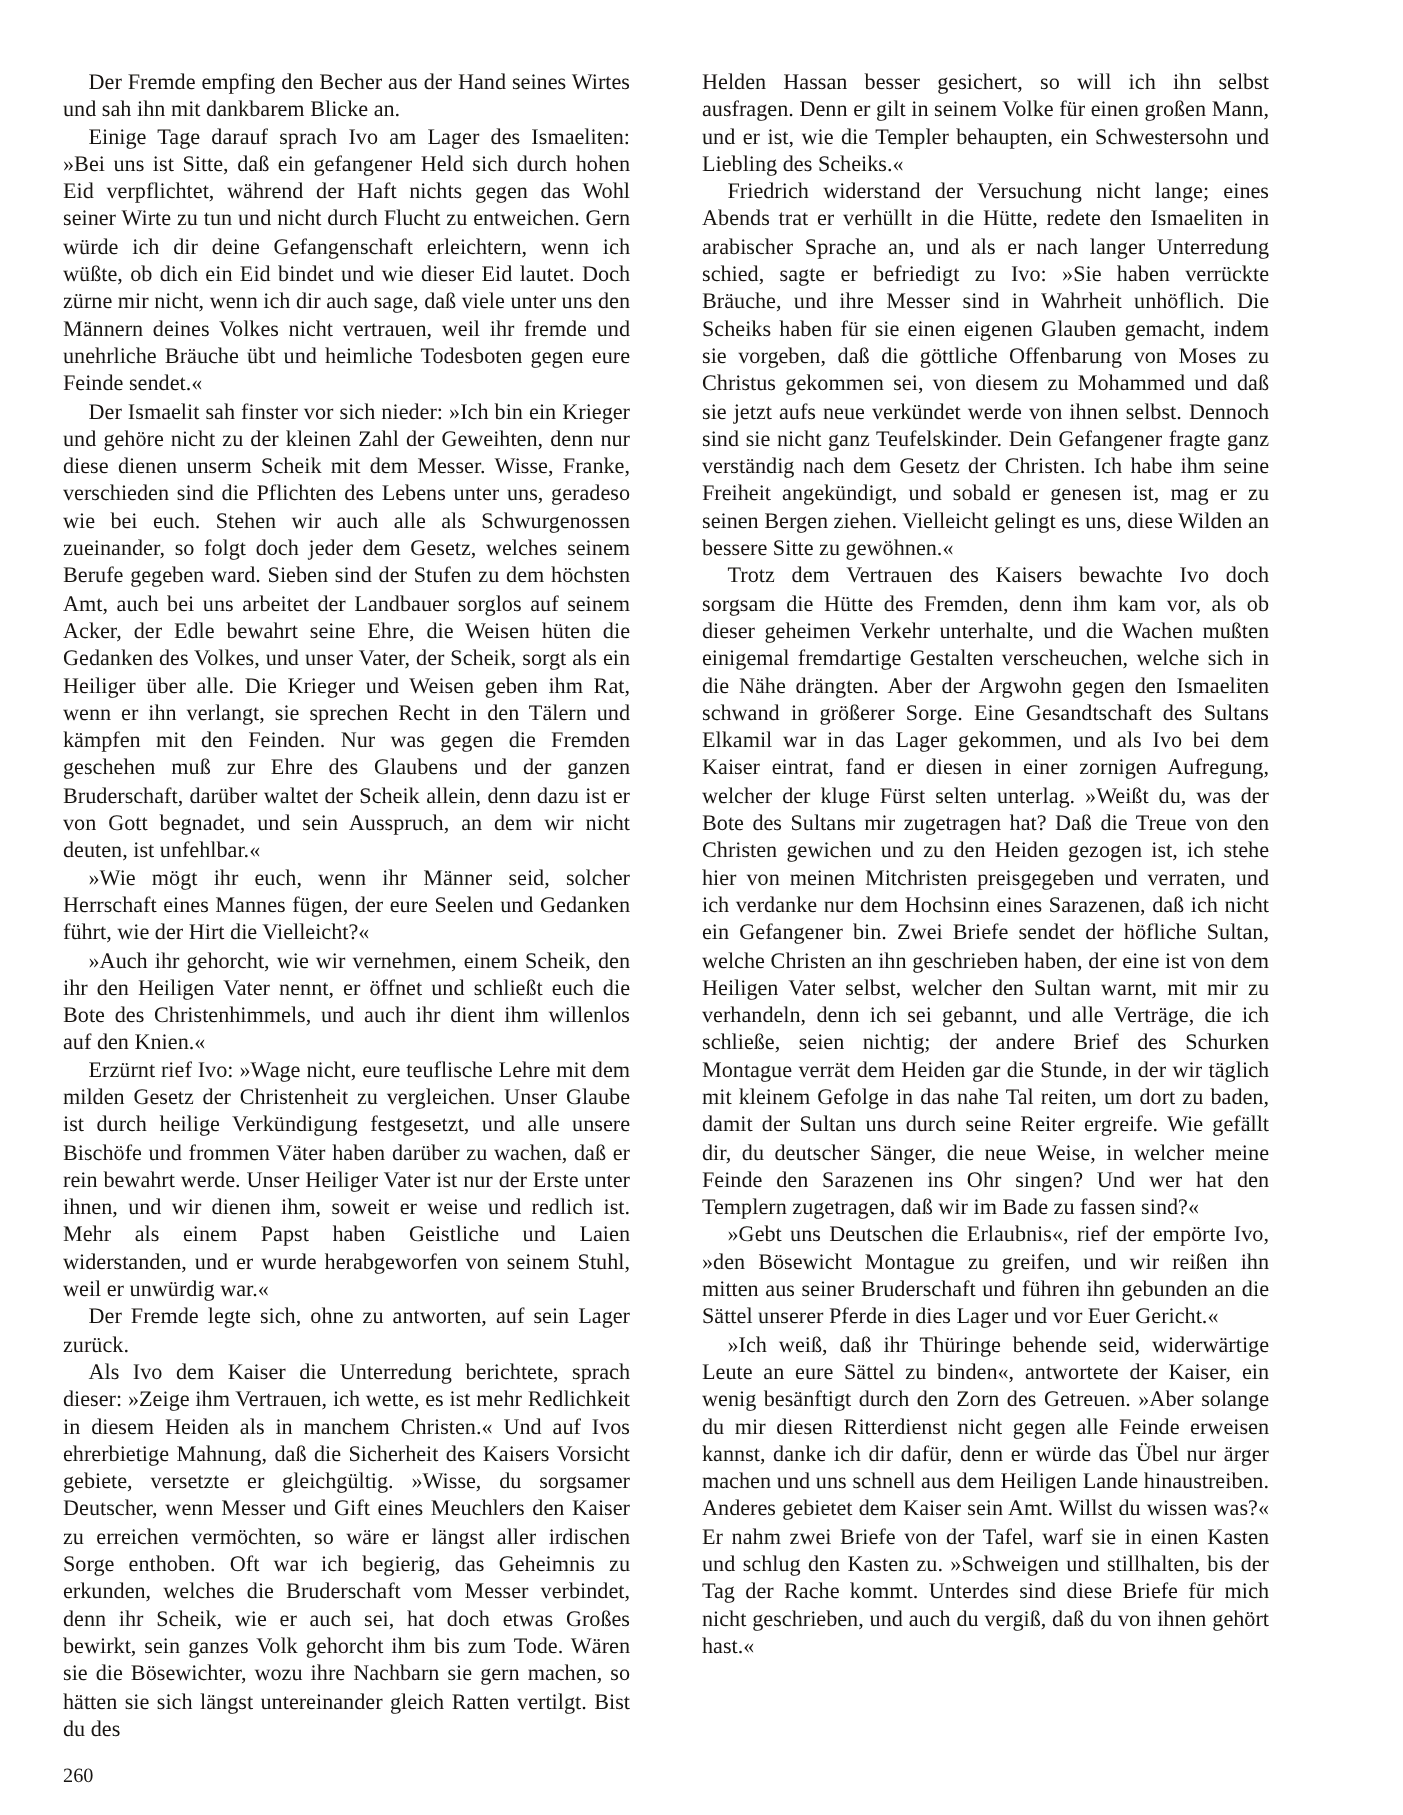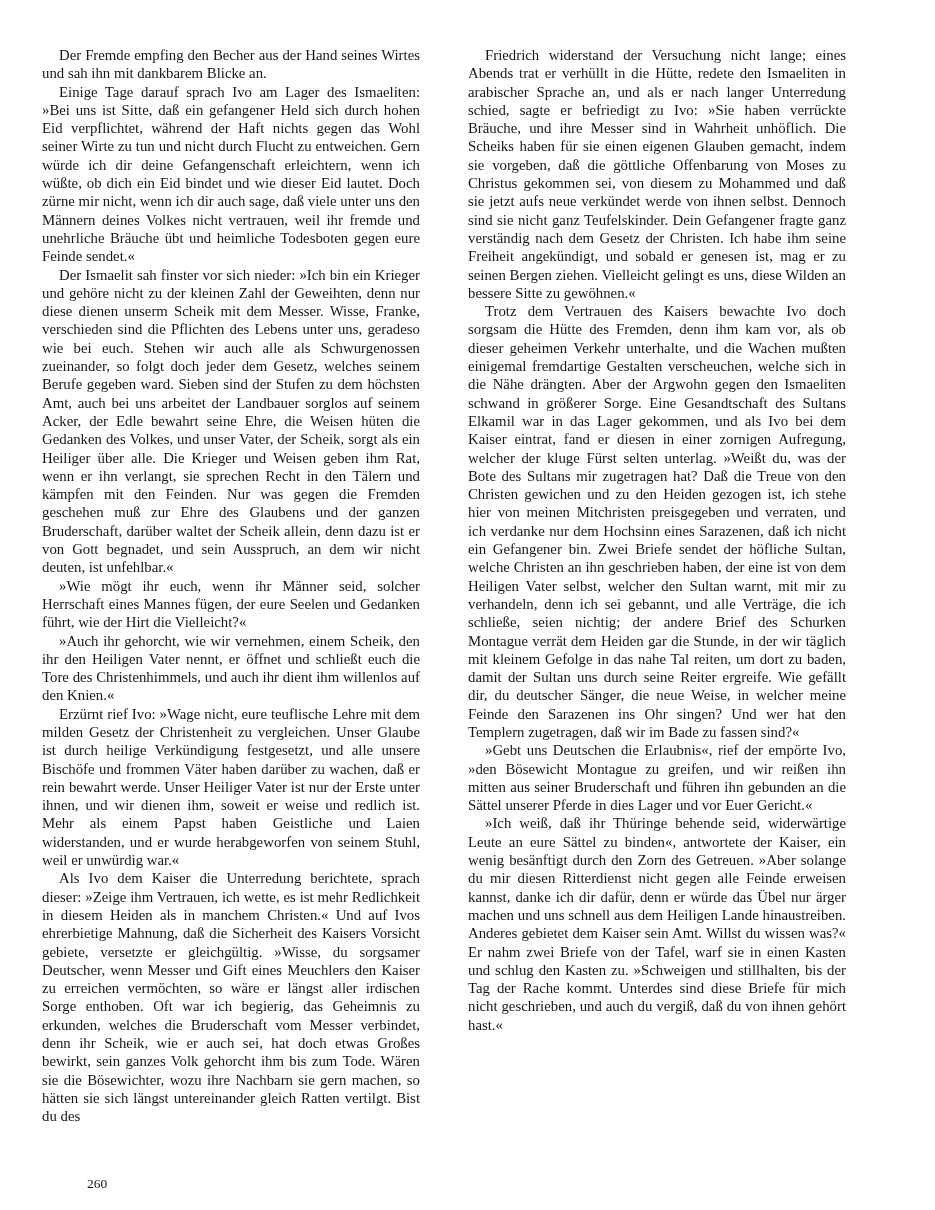--- a/index.html
+++ b/index.html
@@ -40,40 +40,41 @@
   }
   .column p.no-indent {
     text-indent: 0;
   }
   .page-number {
     position: absolute;
     left: 42px;
     top: 1176px;
     font-size: 13.5px;
     color: #181512;
-    margin-left: 45px;
   }
 </style>
 </head>
 <body>
 
 <div class="book-page">
   <div class="columns">
 
     <div class="column">
       <p>Der Fremde empfing den Becher aus der Hand seines Wirtes und sah ihn mit dankbarem Blicke an.</p>
       <p>Einige Tage darauf sprach Ivo am Lager des Ismaeliten: »Bei uns ist Sitte, daß ein gefangener Held sich durch hohen Eid verpflichtet, während der Haft nichts gegen das Wohl seiner Wirte zu tun und nicht durch Flucht zu entweichen. Gern würde ich dir deine Gefangenschaft erleichtern, wenn ich wüßte, ob dich ein Eid bindet und wie dieser Eid lautet. Doch zürne mir nicht, wenn ich dir auch sage, daß viele unter uns den Männern deines Volkes nicht vertrauen, weil ihr fremde und unehrliche Bräuche übt und heimliche Todesboten gegen eure Feinde sendet.«</p>
       <p>Der Ismaelit sah finster vor sich nieder: »Ich bin ein Krieger und gehöre nicht zu der kleinen Zahl der Geweihten, denn nur diese dienen unserm Scheik mit dem Messer. Wisse, Franke, verschieden sind die Pflichten des Lebens unter uns, geradeso wie bei euch. Stehen wir auch alle als Schwurgenossen zueinander, so folgt doch jeder dem Gesetz, welches seinem Berufe gegeben ward. Sieben sind der Stufen zu dem höchsten Amt, auch bei uns arbeitet der Landbauer sorglos auf seinem Acker, der Edle bewahrt seine Ehre, die Weisen hüten die Gedanken des Volkes, und unser Vater, der Scheik, sorgt als ein Heiliger über alle. Die Krieger und Weisen geben ihm Rat, wenn er ihn verlangt, sie sprechen Recht in den Tälern und kämpfen mit den Feinden. Nur was gegen die Fremden geschehen muß zur Ehre des Glaubens und der ganzen Bruderschaft, darüber waltet der Scheik allein, denn dazu ist er von Gott begnadet, und sein Ausspruch, an dem wir nicht deuten, ist unfehlbar.«</p>
       <p>»Wie mögt ihr euch, wenn ihr Männer seid, solcher Herrschaft eines Mannes fügen, der eure Seelen und Gedanken führt, wie der Hirt die Vielleicht?«</p>
-      <p>»Auch ihr gehorcht, wie wir vernehmen, einem Scheik, den ihr den Heiligen Vater nennt, er öffnet und schließt euch die Tore des Christenhimmels, und auch ihr dient ihm willenlos auf den Knien.«</p>
+      <p>»Auch ihr gehorcht, wie wir vernehmen, einem Scheik, den ihr den Heiligen Vater nennt, er öffnet und schließt euch die Bote des Christenhimmels, und auch ihr dient ihm willenlos auf den Knien.«</p>
       <p>Erzürnt rief Ivo: »Wage nicht, eure teuflische Lehre mit dem milden Gesetz der Christenheit zu vergleichen. Unser Glaube ist durch heilige Verkündigung festgesetzt, und alle unsere Bischöfe und frommen Väter haben darüber zu wachen, daß er rein bewahrt werde. Unser Heiliger Vater ist nur der Erste unter ihnen, und wir dienen ihm, soweit er weise und redlich ist. Mehr als einem Papst haben Geistliche und Laien widerstanden, und er wurde herabgeworfen von seinem Stuhl, weil er unwürdig war.«</p>
+      <p>Der Fremde legte sich, ohne zu antworten, auf sein Lager zurück.</p>
       <p>Als Ivo dem Kaiser die Unterredung berichtete, sprach dieser: »Zeige ihm Vertrauen, ich wette, es ist mehr Redlichkeit in diesem Heiden als in manchem Christen.« Und auf Ivos ehrerbietige Mahnung, daß die Sicherheit des Kaisers Vorsicht gebiete, versetzte er gleichgültig. »Wisse, du sorgsamer Deutscher, wenn Messer und Gift eines Meuchlers den Kaiser zu erreichen vermöchten, so wäre er längst aller irdischen Sorge enthoben. Oft war ich begierig, das Geheimnis zu erkunden, welches die Bruderschaft vom Messer verbindet, denn ihr Scheik, wie er auch sei, hat doch etwas Großes bewirkt, sein ganzes Volk gehorcht ihm bis zum Tode. Wären sie die Bösewichter, wozu ihre Nachbarn sie gern machen, so hätten sie sich längst untereinander gleich Ratten vertilgt. Bist du des</p>
     </div>
 
     <div class="column">
+      <p class="no-indent">Helden Hassan besser gesichert, so will ich ihn selbst ausfragen. Denn er gilt in seinem Volke für einen großen Mann, und er ist, wie die Templer behaupten, ein Schwestersohn und Liebling des Scheiks.«</p>
       <p>Friedrich widerstand der Versuchung nicht lange; eines Abends trat er verhüllt in die Hütte, redete den Ismaeliten in arabischer Sprache an, und als er nach langer Unterredung schied, sagte er befriedigt zu Ivo: »Sie haben verrückte Bräuche, und ihre Messer sind in Wahrheit unhöflich. Die Scheiks haben für sie einen eigenen Glauben gemacht, indem sie vorgeben, daß die göttliche Offenbarung von Moses zu Christus gekommen sei, von diesem zu Mohammed und daß sie jetzt aufs neue verkündet werde von ihnen selbst. Dennoch sind sie nicht ganz Teufelskinder. Dein Gefangener fragte ganz verständig nach dem Gesetz der Christen. Ich habe ihm seine Freiheit angekündigt, und sobald er genesen ist, mag er zu seinen Bergen ziehen. Vielleicht gelingt es uns, diese Wilden an bessere Sitte zu gewöhnen.«</p>
       <p>Trotz dem Vertrauen des Kaisers bewachte Ivo doch sorgsam die Hütte des Fremden, denn ihm kam vor, als ob dieser geheimen Verkehr unterhalte, und die Wachen mußten einigemal fremdartige Gestalten verscheuchen, welche sich in die Nähe drängten. Aber der Argwohn gegen den Ismaeliten schwand in größerer Sorge. Eine Gesandtschaft des Sultans Elkamil war in das Lager gekommen, und als Ivo bei dem Kaiser eintrat, fand er diesen in einer zornigen Aufregung, welcher der kluge Fürst selten unterlag. »Weißt du, was der Bote des Sultans mir zugetragen hat? Daß die Treue von den Christen gewichen und zu den Heiden gezogen ist, ich stehe hier von meinen Mitchristen preisgegeben und verraten, und ich verdanke nur dem Hochsinn eines Sarazenen, daß ich nicht ein Gefangener bin. Zwei Briefe sendet der höfliche Sultan, welche Christen an ihn geschrieben haben, der eine ist von dem Heiligen Vater selbst, welcher den Sultan warnt, mit mir zu verhandeln, denn ich sei gebannt, und alle Verträge, die ich schließe, seien nichtig; der andere Brief des Schurken Montague verrät dem Heiden gar die Stunde, in der wir täglich mit kleinem Gefolge in das nahe Tal reiten, um dort zu baden, damit der Sultan uns durch seine Reiter ergreife. Wie gefällt dir, du deutscher Sänger, die neue Weise, in welcher meine Feinde den Sarazenen ins Ohr singen? Und wer hat den Templern zugetragen, daß wir im Bade zu fassen sind?«</p>
       <p>»Gebt uns Deutschen die Erlaubnis«, rief der empörte Ivo, »den Bösewicht Montague zu greifen, und wir reißen ihn mitten aus seiner Bruderschaft und führen ihn gebunden an die Sättel unserer Pferde in dies Lager und vor Euer Gericht.«</p>
       <p>»Ich weiß, daß ihr Thüringe behende seid, widerwärtige Leute an eure Sättel zu binden«, antwortete der Kaiser, ein wenig besänftigt durch den Zorn des Getreuen. »Aber solange du mir diesen Ritterdienst nicht gegen alle Feinde erweisen kannst, danke ich dir dafür, denn er würde das Übel nur ärger machen und uns schnell aus dem Heiligen Lande hinaustreiben. Anderes gebietet dem Kaiser sein Amt. Willst du wissen was?« Er nahm zwei Briefe von der Tafel, warf sie in einen Kasten und schlug den Kasten zu. »Schweigen und stillhalten, bis der Tag der Rache kommt. Unterdes sind diese Briefe für mich nicht geschrieben, und auch du vergiß, daß du von ihnen gehört hast.«</p>
     </div>
 
   </div>
 </div>
 
 <div class="page-number">260</div>

